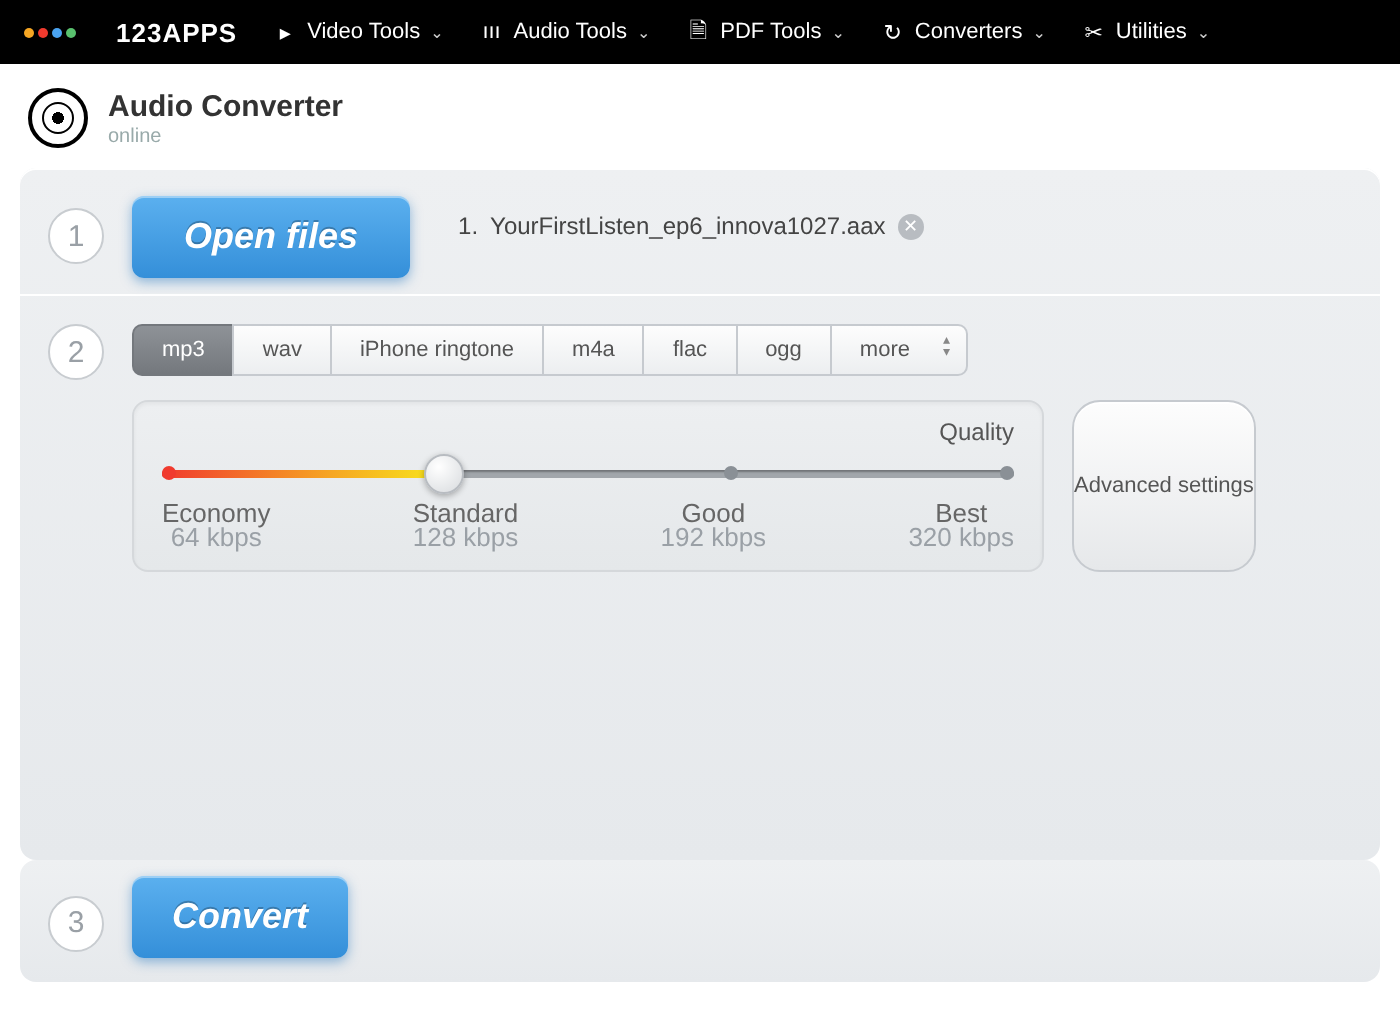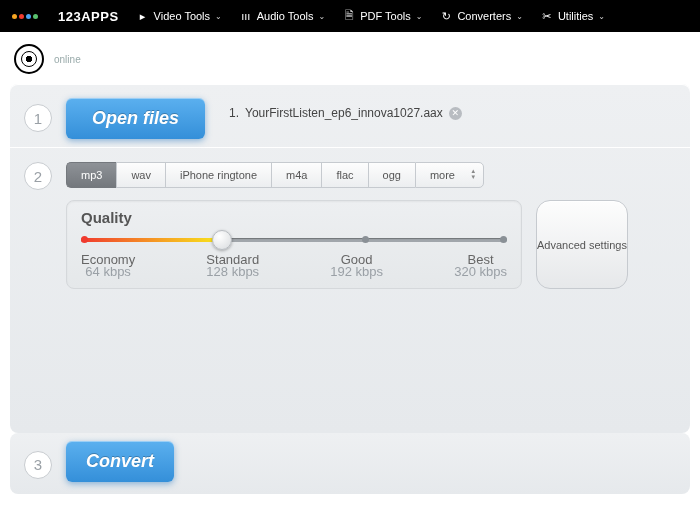--- a/index.html
+++ b/index.html
@@ -41,21 +41,21 @@
   .tab { background: linear-gradient(#fdfdfd,#eceef0); border:1px solid #c6cacf; border-right:none; padding:6px 14px; font-size:11px; color:#555; cursor:pointer; }
   .tab:first-child { border-radius:5px 0 0 5px; }
   .tab:last-child { border-right:1px solid #c6cacf; border-radius:0 5px 5px 0; padding-right:28px; position:relative; }
   .tab.active { background: linear-gradient(#8e9297,#74787d); color:#fff; border-color:#74787d; }
   .tab .updown { position:absolute; right:8px; top:5px; font-size:7px; color:#888; line-height:6px; }
 
   
   .step2-body { flex:1; }
   .quality-row { display:flex; gap: 14px; margin-top: 12px; }
   .quality-box { flex:1; background: linear-gradient(#edeff1,#e5e8ea); border:1px solid #d5d8db; border-radius:8px; padding: 8px 14px 10px; box-shadow: inset 0 1px 2px rgba(0,0,0,.05); }
-  .quality-title { text-align:left; font-size:15px; font-weight:700; color:#555; margin-bottom:8px; }
+  .quality-title { text-align:right; font-size:12px; font-weight:400; color:#555; margin-bottom:8px; }
   .slider { position:relative; height: 10px; }
   .track { position:absolute; top:4px; left:0; right:0; height:4px; border-radius:2px; background:#a1a6ab; box-shadow: inset 0 1px 1px rgba(0,0,0,.3); }
   .track-fill { position:absolute; top:4px; left:0; width:33%; height:4px; border-radius:2px; background: linear-gradient(90deg,#f03a2e 0%, #f6a623 60%, #f8e71c 100%); }
   .dot { position:absolute; top:2px; width:7px; height:7px; border-radius:50%; background:#8a9096; }
   .dot.on { background:#f03a2e; }
   .knob { position:absolute; top:-4px; left:33%; transform:translateX(-50%); width:20px; height:20px; border-radius:50%; background:radial-gradient(circle at 35% 30%, #fff, #d8dbde); border:1px solid #b8bcc1; box-shadow:0 1px 3px rgba(0,0,0,.3); cursor:grab; }
   .q-labels { display:flex; justify-content:space-between; margin-top:10px; }
   .q-lab { text-align:center; font-size:13px; color:#666; line-height:12px; }
   .q-lab .br { color:#9aa0a6; }
 
@@ -103,20 +103,21 @@
     <span>Utilities</span>
     <span class="chev">⌄</span>
   </div>
 </div>
 
 <div class="page-head">
   <div class="app-logo">
       <div class="app-logo-inner"></div>
     </div>
   <div>
+    <div class="page-title">Audio Converter</div>
     <div class="page-sub">online</div>
   </div>
 </div>
 
 <div class="panel">
 
   <div class="step">
     <div class="step-num">1</div>
     <button class="btn-primary">Open files</button>
     <div class="fileinfo">

